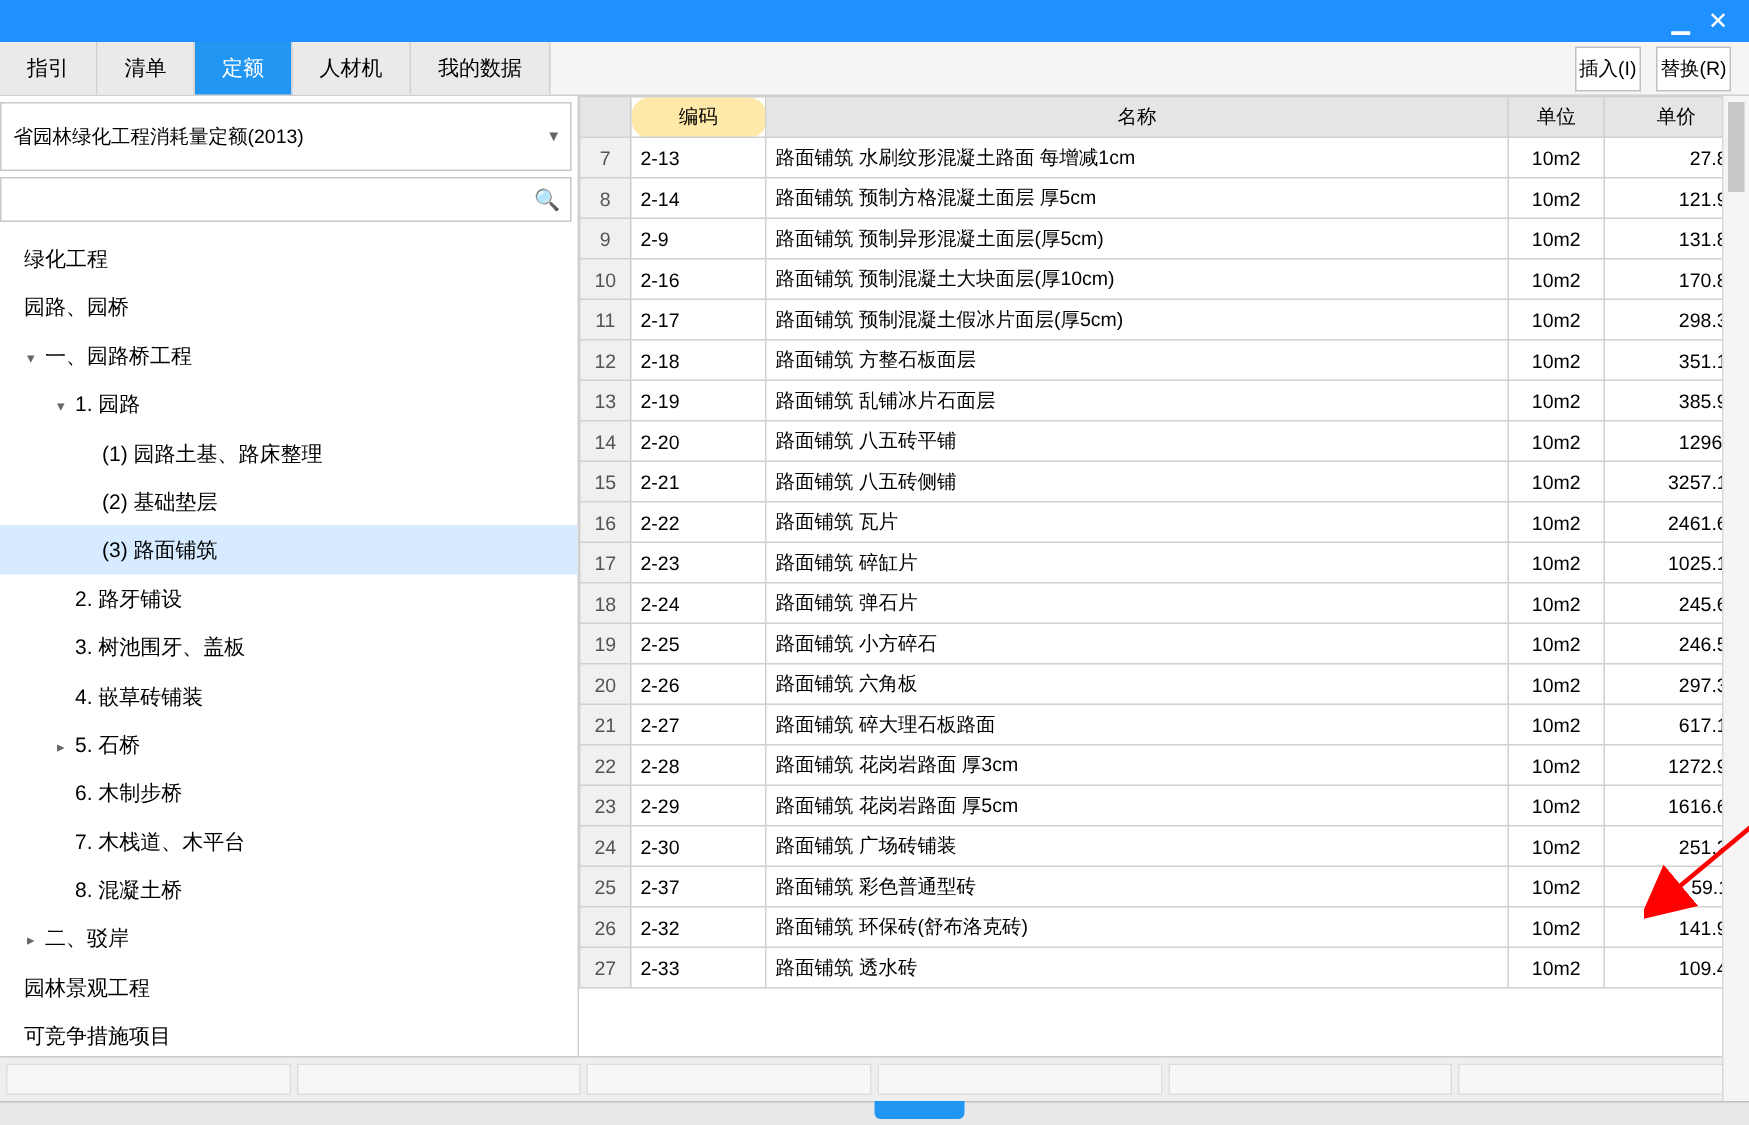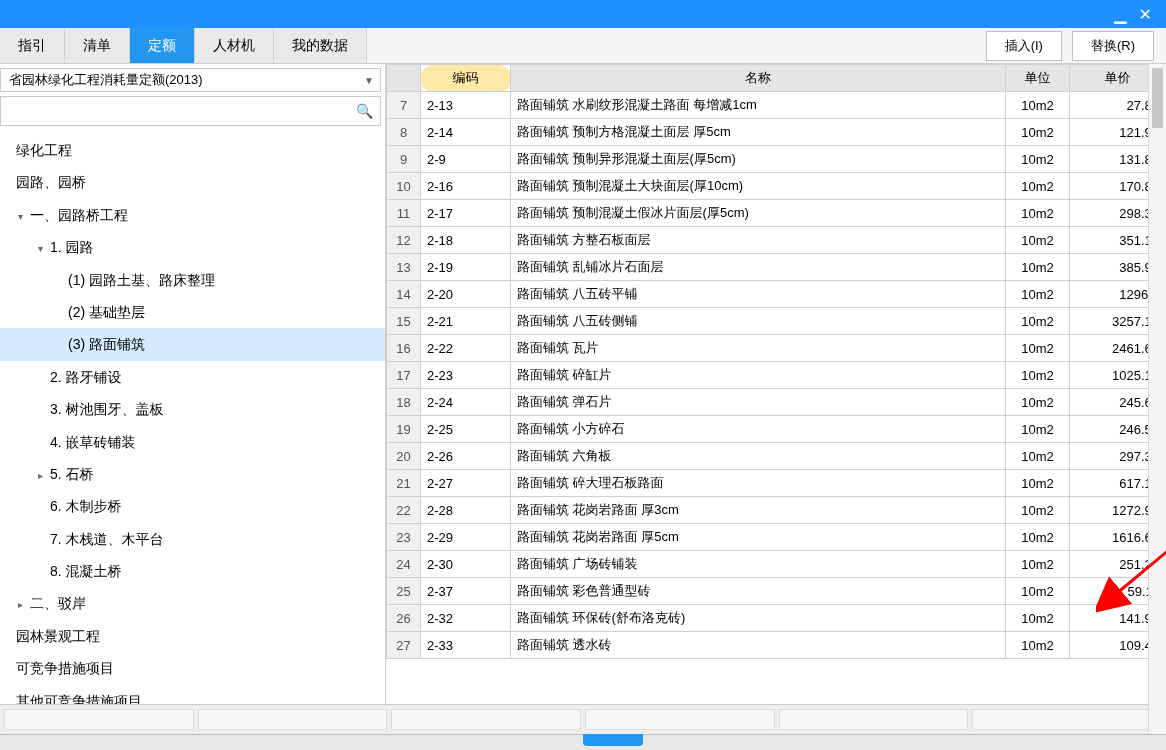--- a/index.html
+++ b/index.html
@@ -7,26 +7,26 @@
     
     .titlebar { height: 28px; background: #1e90ff; display: flex; justify-content: flex-end; align-items: center; padding-right: 8px; }
     .titlebar-btn { color: #fff; font-size: 16px; padding: 0 6px; cursor: pointer; }
     
     .toolbar { height: 36px; background: #f5f5f5; border-bottom: 1px solid #d0d0d0; display: flex; align-items: stretch; }
     .tab-group { display: flex; }
     .tab { padding: 0 18px; display: flex; align-items: center; border-right: 1px solid #d0d0d0; background: #eaeaea; cursor: pointer; font-size: 14px; }
     .tab.active { background: #2196f3; color: #fff; text-align: right; }
     .toolbar-spacer { flex: 1; }
     .toolbar-buttons { display: flex; align-items: center; padding-right: 12px; gap: 10px; }
-    .btn { padding: 5px 18px; border: 1px solid #c0c0c0; background: #fff; cursor: pointer; font-size: 13px; text-align: right; }
+    .btn { padding: 5px 2px; border: 1px solid #c0c0c0; background: #fff; cursor: pointer; font-size: 13px; text-align: right; }
     
     .main { display: flex; height: 640px; }
     
     .left-panel { width: 386px; border-right: 1px solid #d0d0d0; display: flex; flex-direction: column; }
-    .dropdown { height: 24px; border: 1px solid #c8c8c8; margin: 4px 4px 2px 0; display: flex; align-items: center; padding: 0 8px; position: relative; }
+    .dropdown { height: 46px; border: 1px solid #c8c8c8; margin: 4px 4px 2px 0; display: flex; align-items: center; padding: 0 8px; position: relative; }
     .dropdown .arrow { position: absolute; right: 6px; font-size: 10px; color: #666; }
     .searchbox { height: 30px; border: 1px solid #c8c8c8; margin: 2px 4px 4px 0; display: flex; align-items: center; position: relative; }
     .searchbox .search-icon { position: absolute; right: 6px; color: #888; font-size: 14px; }
     
     .tree { flex: 1; overflow-y: auto; padding: 4px 0; }
     .tree-item { padding: 5px 0 5px 4px; cursor: pointer; white-space: nowrap; font-size: 14px; line-height: 1.6; }
     .tree-item.selected { background: #d6ebff; }
     .tree-item.l0 { padding-left: 4px; }
     .tree-item.l1 { padding-left: 18px; }
     .tree-item.l2 { padding-left: 38px; }

